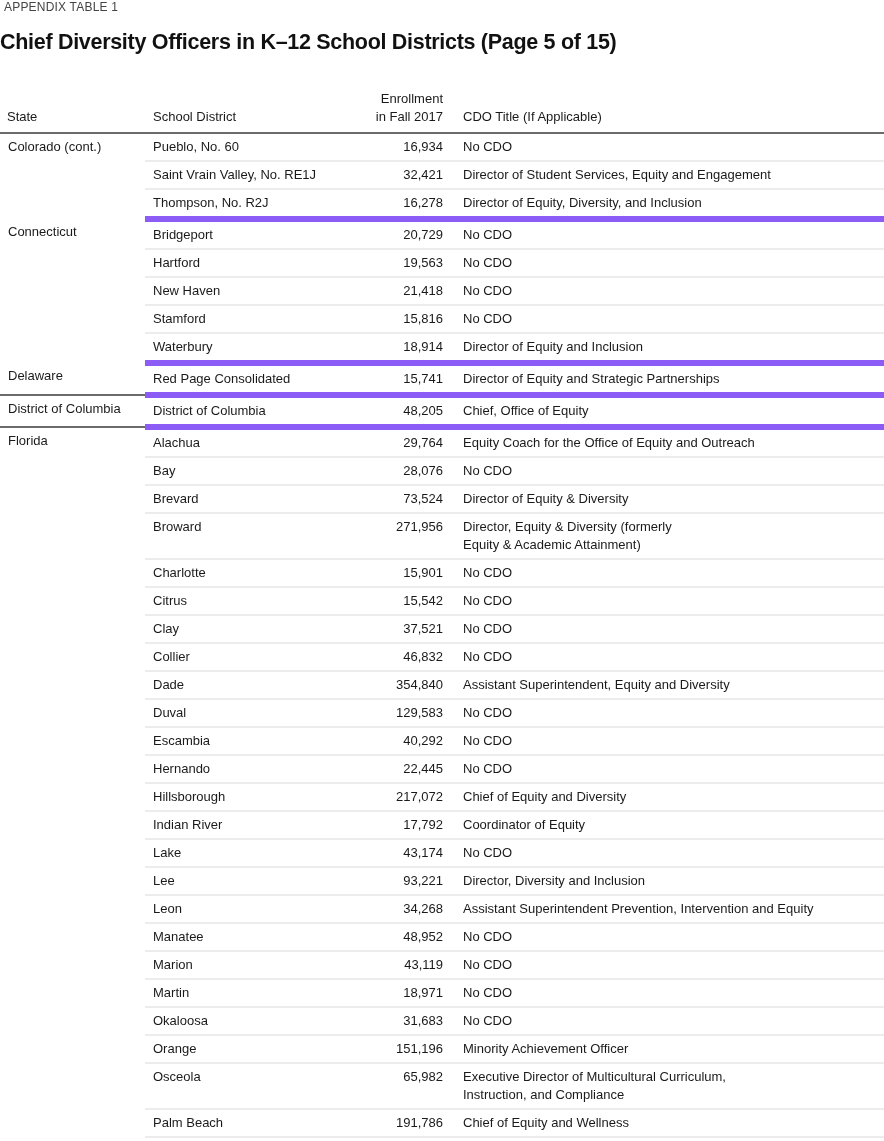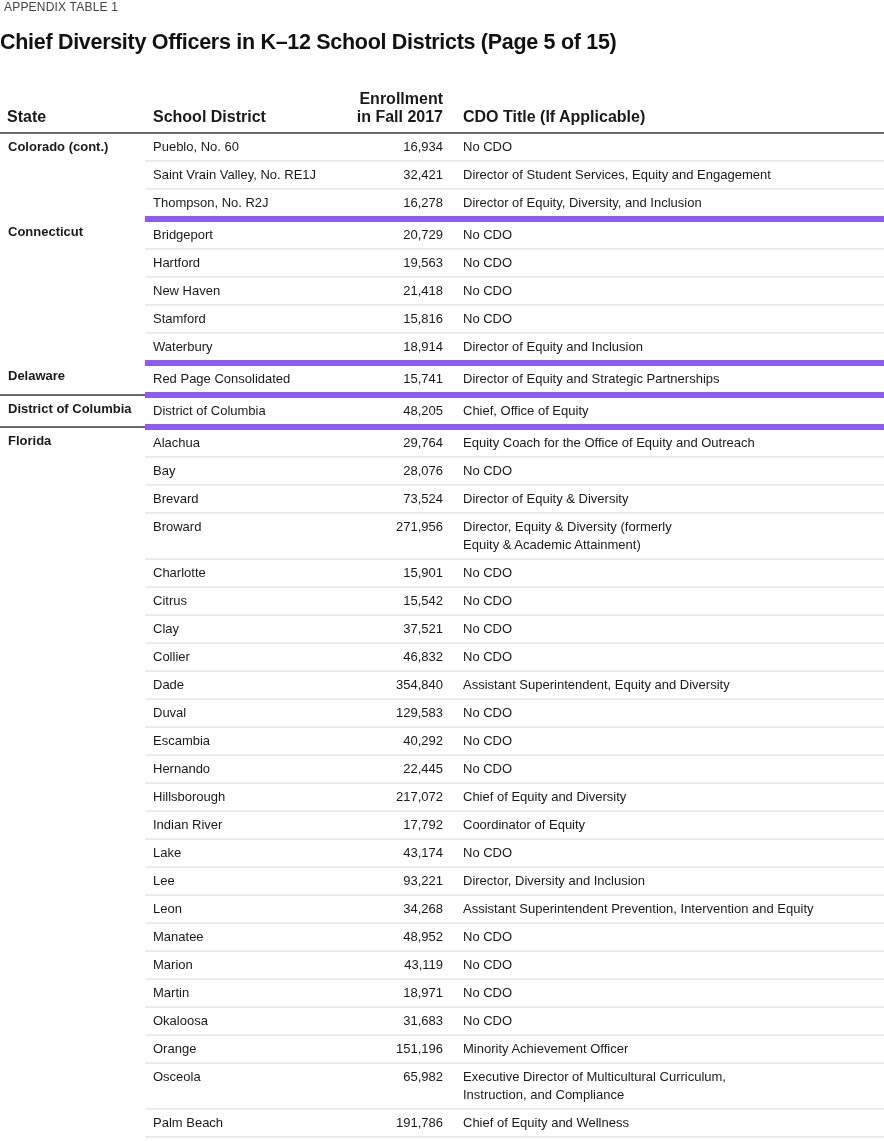--- a/index.html
+++ b/index.html
@@ -21,33 +21,33 @@
   table {
     position: absolute; left: 0; top: 90px;
     width: 884px; border-collapse: collapse; table-layout: fixed;
     font-size: 13px; line-height: 18px;
   }
   col.c-state { width: 145px; }
   col.c-district { width: 200px; }
   col.c-enroll { width: 110px; }
   col.c-title { width: 429px; }
   thead th {
-    font-weight: bold; text-align: left; vertical-align: bottom;
-    padding: 0 0 6px 8px; font-size: 16px; line-height: 18px;
+    font-weight: normal; text-align: left; vertical-align: bottom;
+    padding: 0 0 6px 8px; font-size: 13px; line-height: 18px;
     border-bottom: 2px solid #6b6b6b;
   }
   thead th.enroll { text-align: right; padding-right: 12px; }
   thead th.first { padding-left: 7px; }
   tbody td {
     padding: 4px 0 4px 8px; vertical-align: top;
     border-bottom: 2px solid #ececec;
     height: 18px;
   }
   tbody td.state {
-    font-weight: bold; 
+    font-weight: normal; 
     border-bottom: none;
   }
   tbody td.enroll { text-align: right; padding-right: 12px; }
   tbody tr.group-end td { border-bottom: 6px solid #8b5cf6; }
   tbody tr.group-end td.state { border-bottom: 2px solid #6b6b6b; }
   .cdo-line { display: block; }
 </style>
 </head>
 <body>
 

